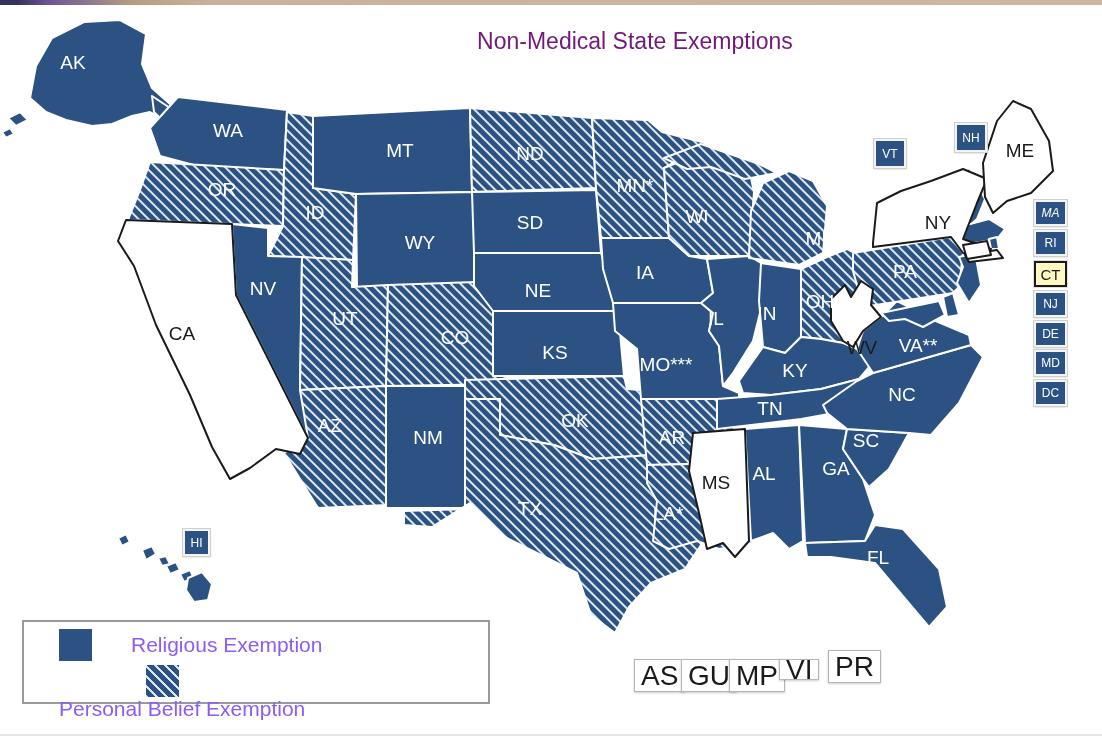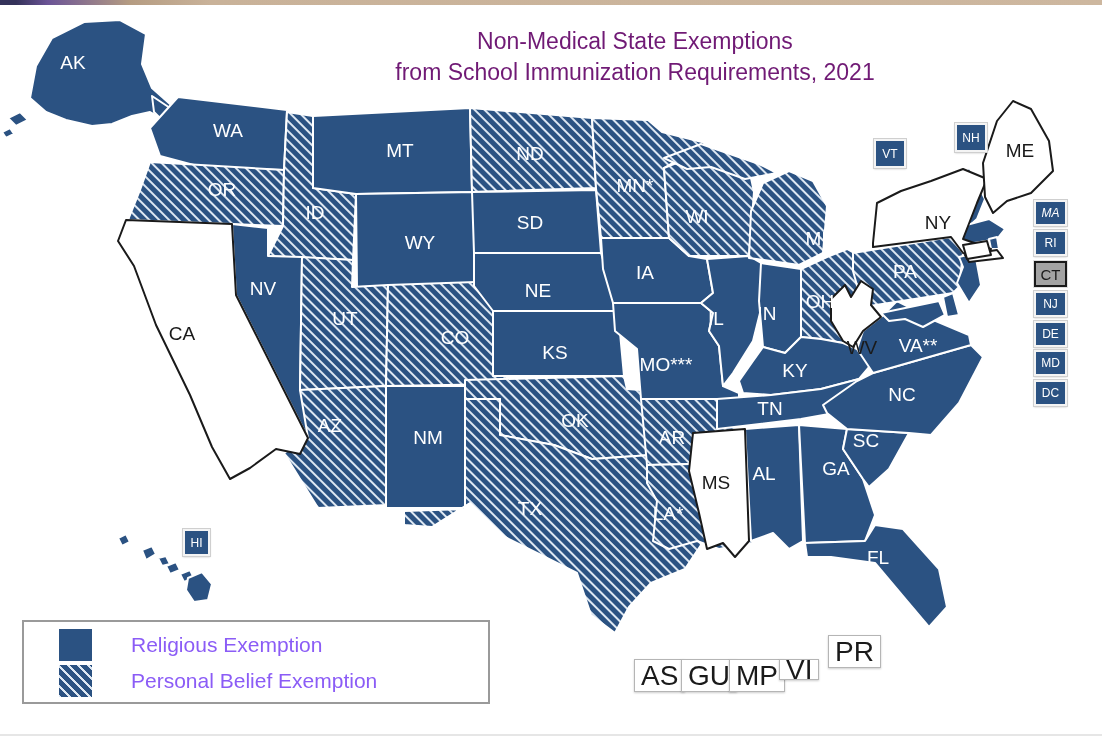--- a/index.html
+++ b/index.html
@@ -15,29 +15,29 @@
   .st-religious{stroke:#ffffff;stroke-width:2;}
   .st-personal{stroke:#ffffff;stroke-width:2;}
   .st-none{stroke:#1a1a1a;stroke-width:2;}
   text.st-label{font-family:"Liberation Sans",sans-serif;font-size:19px;fill:#ffffff;
                 text-anchor:middle;dominant-baseline:central;}
   text.st-label.dark{fill:#1a1a1a;}
   .chip{position:absolute;display:flex;align-items:center;justify-content:center;
         font-family:"Liberation Sans",sans-serif;box-sizing:border-box;}
   .chip.blue{background:var(--blue);color:#fff;font-size:12px;border:2px solid #f4f4f4;
              box-shadow:0 0 0 1px #cfcfcf,0 1px 2px rgba(0,0,0,.25);}
-  .chip.white{background:#a3a3a3;color:#1a1a1a;font-size:15px;border:2px solid #1a1a1a;
+  .chip.white{background:#fef9c3;color:#1a1a1a;font-size:15px;border:2px solid #1a1a1a;
              box-shadow:0 0 0 1px #e0e0e0;}
   .chip.plain{background:#fff;color:#1a1a1a;font-size:28px;border:1px solid #b5b5b5;
              box-shadow:0 1px 2px rgba(0,0,0,.2);padding:0 6px;margin-left:13px;}
   .legend{position:absolute;left:22px;top:620px;width:464px;height:80px;background:#fff;
           border:2px solid #9a9a9a;}
   .legend-row{position:absolute;left:35px;display:flex;align-items:center;}
   .legend-row.r1{top:7px;}
-  .legend-row.r2{top:43px;}
+  .legend-row.r2{top:43px;flex-direction:column;}
   .swatch{width:33px;height:32px;margin-right:39px;}
   .swatch.solid{background:var(--blue);}
   .swatch.hatch{background:repeating-linear-gradient(45deg,var(--hatch) 0 2px,var(--blue) 2px 7px);}
   .legend-label{font-size:21px;color:#8b5cf6;}
 </style>
 </head>
 <body>
 
 <div class="screen">
   <div class="top-border"></div>
@@ -247,21 +247,20 @@
       <text x="918" y="345" class="st-label">VA**</text>
       <text x="862" y="347" class="st-label dark">WV</text>
       <text x="905" y="271" class="st-label">PA</text>
       <text x="938" y="222" class="st-label dark">NY</text>
       <text x="1020" y="150" class="st-label dark">ME</text>
       <text x="182" y="333" class="st-label dark">CA</text>
     </svg>
 
   <div class="title">
     <div>Non-Medical State Exemptions</div>
-    <div>from School Immunization Requirements, 2021</div>
   </div>
 
   <div class="legend">
     <div class="legend-row r1">
       <div class="swatch solid"></div>
       <div class="legend-label">Religious Exemption</div>
     </div>
     <div class="legend-row r2">
       <div class="swatch hatch"></div>
       <div class="legend-label">Personal Belief Exemption</div>
@@ -276,17 +275,17 @@
       <div class="chip blue" style="left: 1034px; top: 230px; width: 33px; height: 26px;">RI</div>
       <div class="chip white" style="left: 1034px; top: 261px; width: 33px; height: 26px;">CT</div>
       <div class="chip blue" style="left: 1034px; top: 291px; width: 33px; height: 26px;">NJ</div>
       <div class="chip blue" style="left: 1034px; top: 321px; width: 33px; height: 26px;">DE</div>
       <div class="chip blue" style="left: 1034px; top: 350px; width: 33px; height: 26px;">MD</div>
       <div class="chip blue" style="left: 1034px; top: 380px; width: 33px; height: 26px;">DC</div>
       <div class="chip plain" style="left: 621px; top: 659px; height: 33px;">AS</div>
       <div class="chip plain" style="left: 668px; top: 659px; height: 33px;">GU</div>
       <div class="chip plain" style="left: 716px; top: 659px; height: 33px;">MP</div>
       <div class="chip plain" style="left: 766px; top: 659px; height: 21px;">VI</div>
-      <div class="chip plain" style="left: 815px; top: 635px; height: 33px;">PR</div>
+      <div class="chip plain" style="left: 815px; top: 650px; height: 33px;">PR</div>
     </div>
 
   <div class="bottom-line"></div>
 </div>
 
 </body></html>

